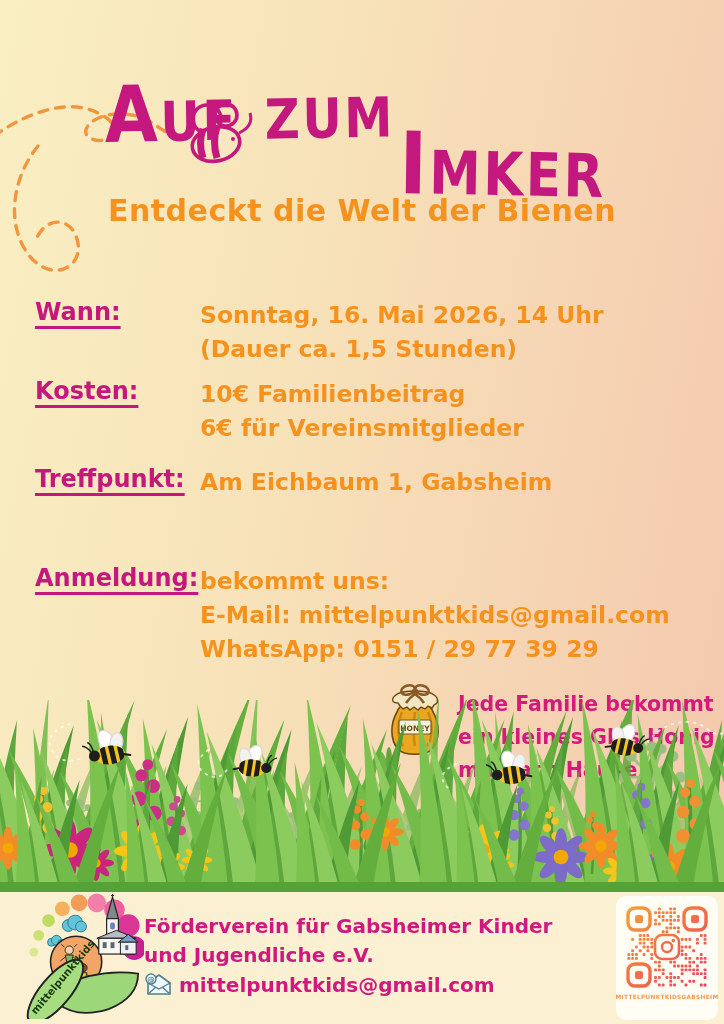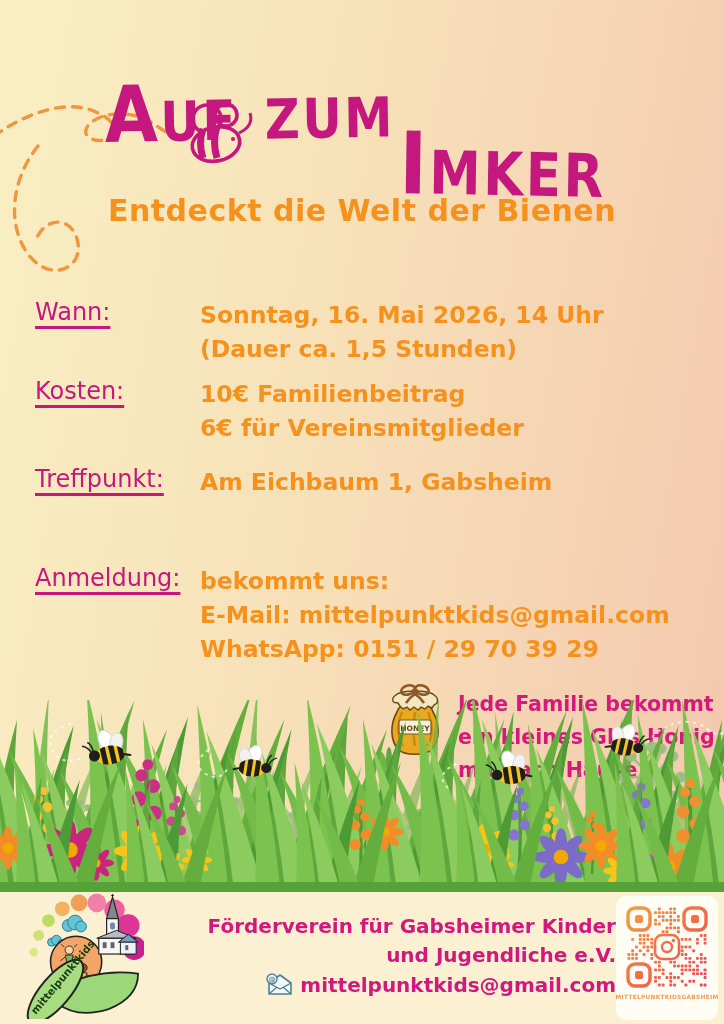--- a/index.html
+++ b/index.html
@@ -23,21 +23,21 @@
   .title-1{left:104px;top:24px;font-size:78px;letter-spacing:3px;transform:scaleX(.88) rotate(-1deg);}
   .title-2{left:400px;top:62px;font-size:86px;letter-spacing:3px;transform:scaleX(.86) rotate(1deg);}
   .subtitle{
     position:absolute;left:0;top:193px;width:724px;
     text-align:center;font-size:30px;font-weight:bold;color:#F5921D;letter-spacing:.5px;
   }
   
   .detail{position:absolute;left:0;width:724px;}
   .detail .lbl{
     position:absolute;left:35px;top:0;
-    font-size:24px;font-weight:normal;color:#C5187E;
+    font-size:24px;font-weight:bold;color:#C5187E;
     text-decoration:underline;text-decoration-thickness:3px;text-underline-offset:6px;
     white-space:nowrap;
   }
   .detail .val{
     position:absolute;left:200px;top:0;
     font-size:23.5px;font-weight:bold;color:#F5921D;line-height:34px;white-space:nowrap;
   }
   .d-wann{top:298px;} .d-kosten{top:377px;} .d-treff{top:465px;} .d-anm{top:564px;}
   
   .note{
@@ -47,21 +47,21 @@
   .jar{position:absolute;left:388px;top:682px;}
   
   .doodle{position:absolute;left:0;top:92px;}
   .meadow{position:absolute;left:0;top:700px;}
   
   .footer{
     position:absolute;left:0;bottom:0;width:724px;height:132px;
     background:#FBF1D2;display:flex;align-items:center;
   }
   .logo-wrap{margin-left:22px;flex:0 0 auto;}
-  .org{flex:1 1 auto;text-align:right;color:#D0187F;margin-top:-4px;}
+  .org{flex:1 1 auto;text-align:left;color:#D0187F;margin-top:-4px;}
   .org-line{font-size:20px;font-weight:bold;line-height:29px;}
   .email-row{display:inline-flex;align-items:center;gap:5px;font-size:20px;font-weight:bold;line-height:30px;}
   .qr-card{
     flex:0 0 auto;width:102px;height:124px;margin-right:6px;
     background:#FFFDF4;border-radius:10px;
     display:flex;flex-direction:column;align-items:center;padding-top:9px;box-sizing:border-box;
   }
   .qr-caption{
     margin-top:5px;font-size:5.8px;font-weight:bold;letter-spacing:.3px;
     color:#F09A52;text-align:center;white-space:nowrap;
@@ -110,21 +110,21 @@
     <div class="lbl">Treffpunkt:</div>
     <div class="val">
       <div>Am Eichbaum 1, Gabsheim</div>
     </div>
   </div>
   <div class="detail d-anm">
     <div class="lbl">Anmeldung:</div>
     <div class="val">
       <div>bekommt uns:</div>
       <div>E-Mail: mittelpunktkids@gmail.com</div>
-      <div>WhatsApp: 0151 / 29 70 39 29</div>
+      <div>WhatsApp: 0151 / 29 77 39 29</div>
     </div>
   </div>
 
   <svg class="jar" width="54" height="78" viewBox="0 0 54 78">
     <path d="M9,30 C2,42 2,58 10,67 C16,74 38,74 44,67 C52,58 52,42 45,30 Q43,24 37,22 L17,22 Q11,24 9,30 Z" fill="#E9A81F" stroke="#6B4A12" stroke-width="1.6"></path>
     <path d="M14,30 C9,42 9,56 15,64 M27,30 C25,44 25,54 27,64 M40,30 C45,42 45,56 39,64" stroke="#C07F10" stroke-width="2.4" fill="none" opacity=".8"></path>
     <path d="M5,16 q4,-7 22,-7 q18,0 22,7 q2,5 -3,7 l-2,3 -4,-2 -3,3 -4,-2 -3,3 -4,-3 -4,3 -3,-3 -4,2 -3,-3 -2,-3 Q3,21 5,16 Z" fill="#F3E6C3" stroke="#6B4A12" stroke-width="1.4"></path>
     <g stroke="#8A5A28" stroke-width="2.6" fill="none">
       <ellipse cx="20" cy="8" rx="7" ry="4.5" transform="rotate(-18 20 8)"></ellipse>
       <ellipse cx="34" cy="8" rx="7" ry="4.5" transform="rotate(18 34 8)"></ellipse>

